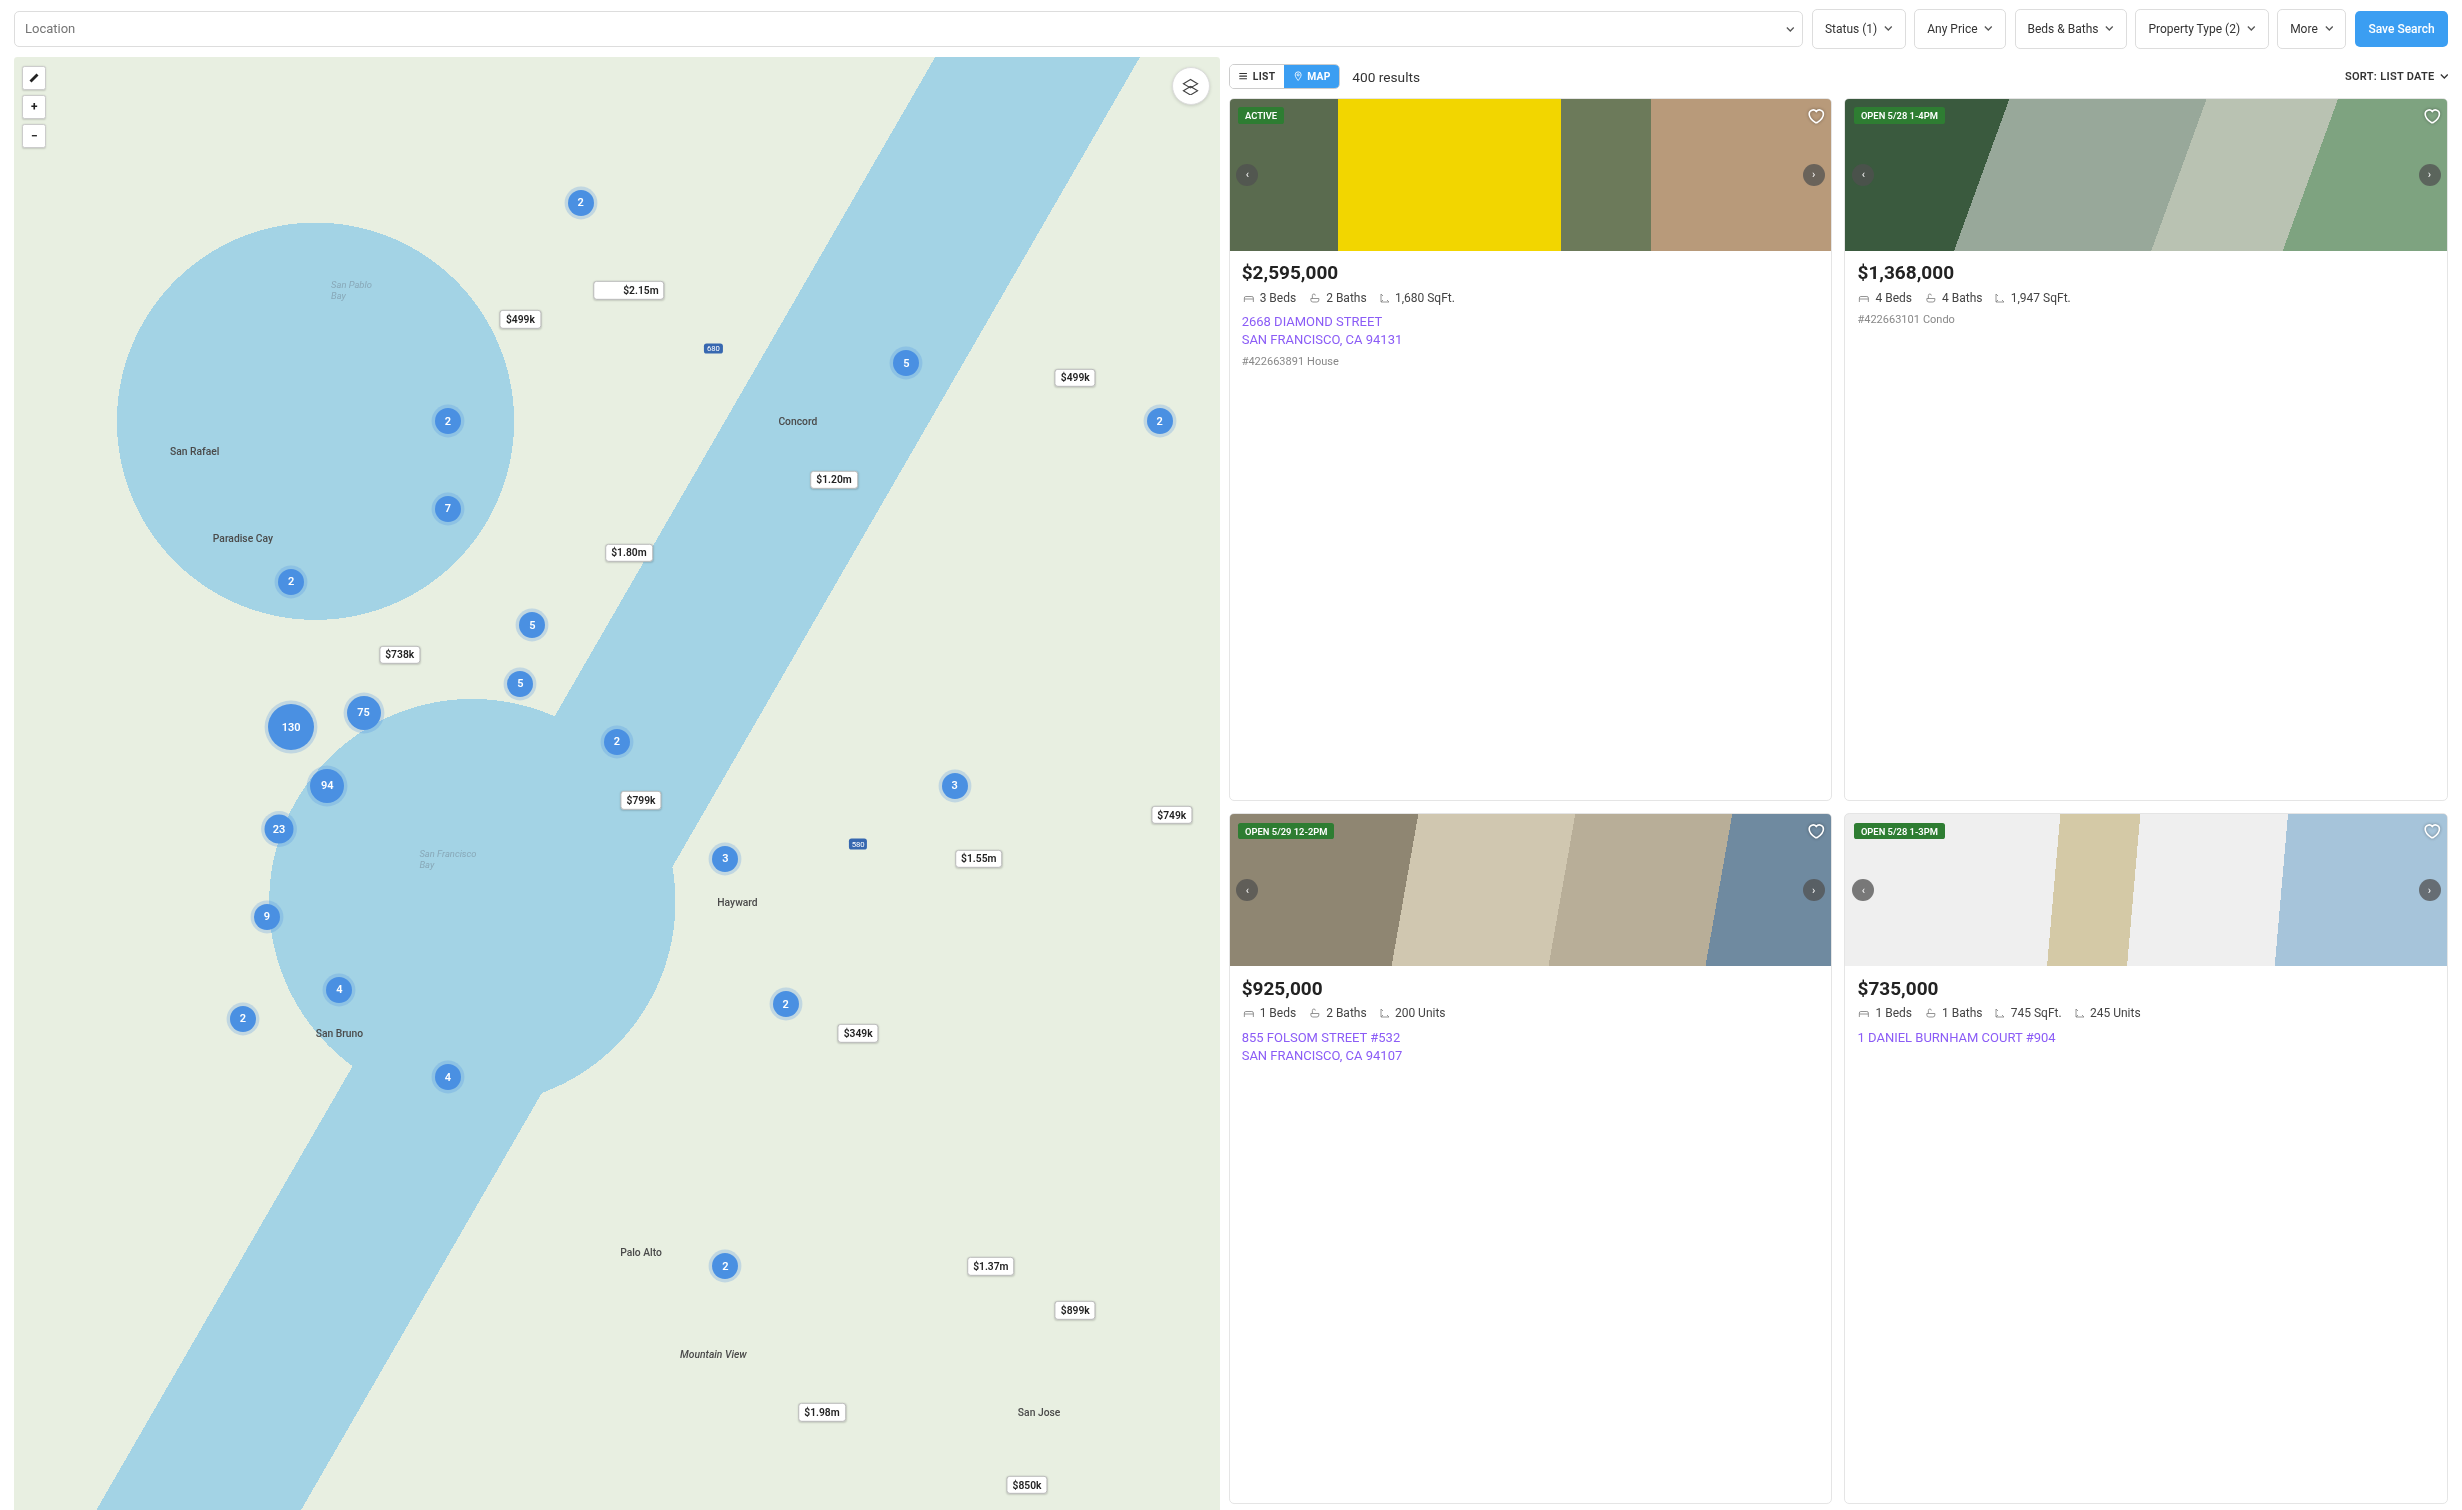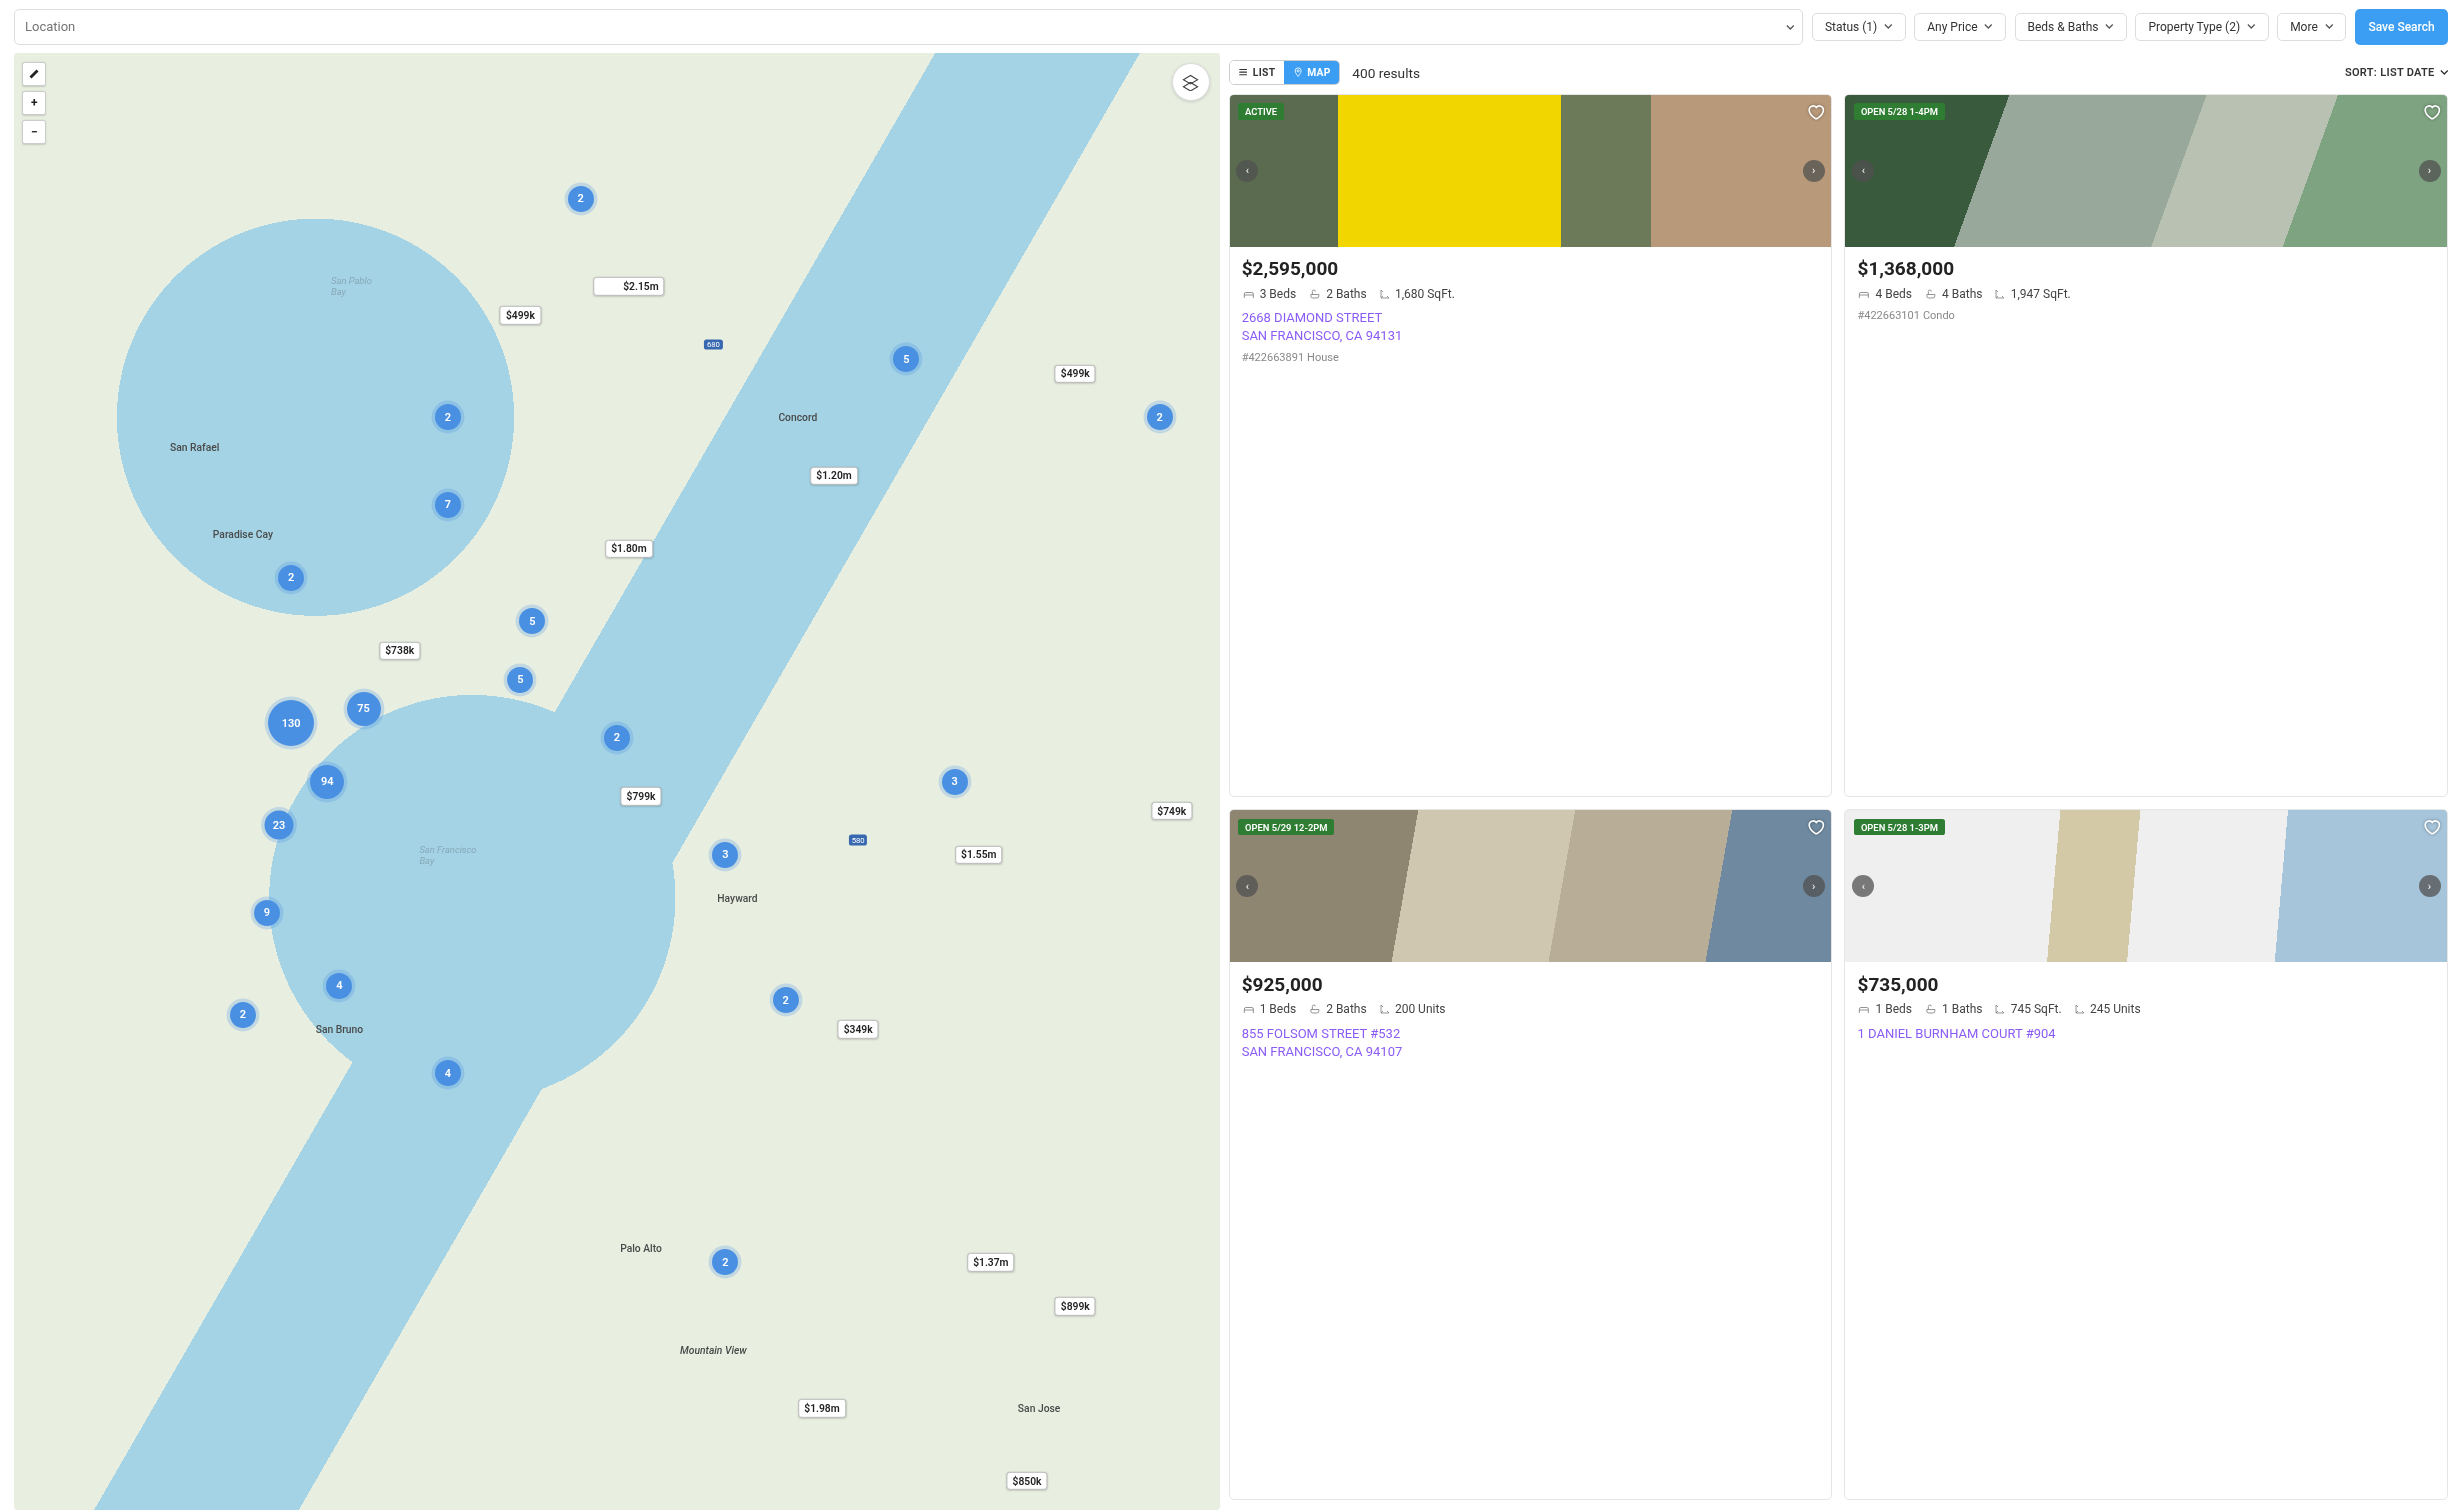--- a/index.html
+++ b/index.html
@@ -3,21 +3,21 @@
 <meta charset="utf-8">
 <style>
 * { margin: 0; padding: 0; box-sizing: border-box; font-family: -apple-system, BlinkMacSystemFont, "Segoe UI", Roboto, sans-serif; }
 body { background: #fff; color: #222; }
 
 .topbar { display: flex; gap: 8.6px; padding: 8.6px 13.7px; align-items: center; flex-wrap: wrap; }
 .loc-input { flex: 1 1 360px; min-width: 257px; position: relative; }
 .loc-input input { width: 100%; height: 36px; padding: 0 31px 0 10.3px; border: 0.9px solid #ddd; border-radius: 5.1px; font-size: 13px; color: #555; }
 .loc-input .chev { position: absolute; right: 8.6px; top: 50%; transform: translateY(-50%); color: #555; }
 
-.filter-btn { height: 28px; padding: 0 12px; border: 0.9px solid #ddd; background: #fff; border-radius: 5.1px; font-size: 12px; color: #333; display: inline-flex; align-items: center; gap: 6.8px; cursor: pointer; white-space: nowrap; }
+.filter-btn { height: 40px; padding: 0 12px; border: 0.9px solid #ddd; background: #fff; border-radius: 5.1px; font-size: 12px; color: #333; display: inline-flex; align-items: center; gap: 6.8px; cursor: pointer; white-space: nowrap; }
 .filter-btn .chev { font-size: 9.4px; color: #555; }
 .save-btn { height: 36px; padding: 0 13.7px; background: #3b9ef2; color: #fff; border: none; border-radius: 5.1px; font-size: 12px; font-weight: 500; cursor: pointer; }
 
 .main { display: flex; height: calc(100vh - 53px); }
 .map-pane { flex: 0 0 49%; position: relative; margin: 0 0 0 13.7px; border-radius: 3.4px; overflow: hidden; }
 .map-bg { position: absolute; inset: 0; background:
   radial-gradient(circle at 25% 25%, #9fd4e8 0 14%, transparent 14%),
   radial-gradient(circle at 38% 58%, #9fd4e8 0 18%, transparent 18%),
   linear-gradient(120deg, #e8efe0 0 45%, #9fd4e8 45% 55%, #e8efe0 55% 100%);
   filter: saturate(0.9);

